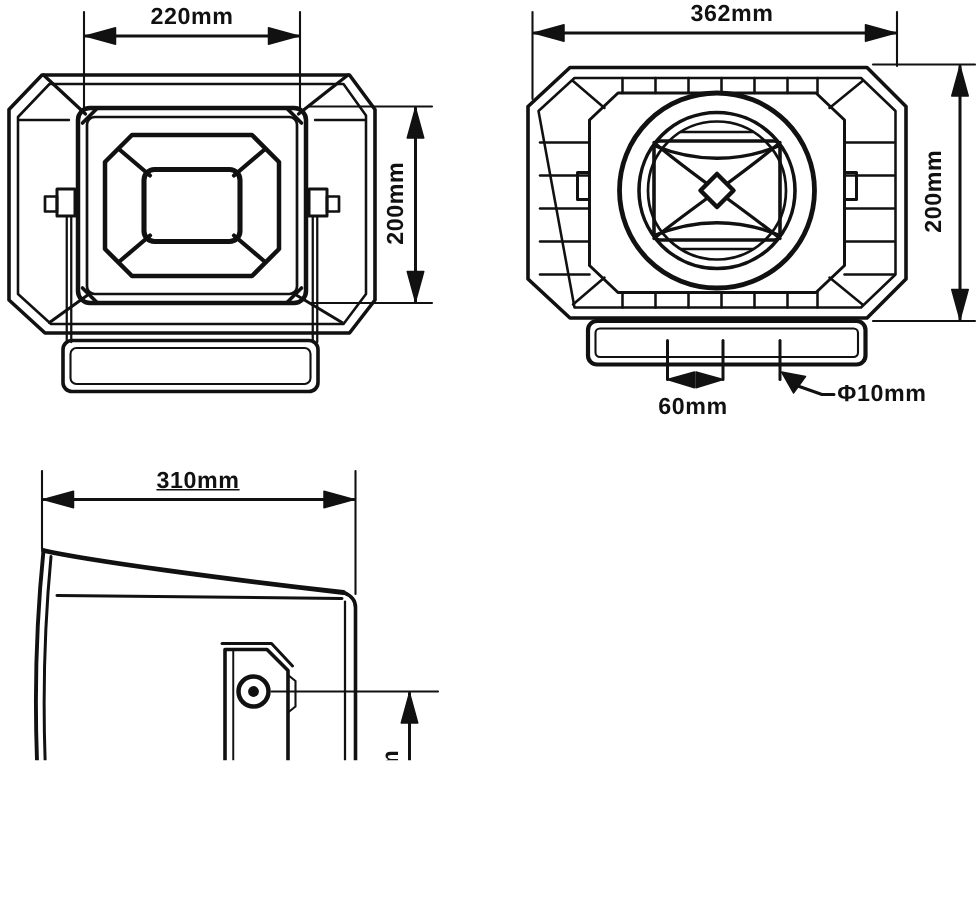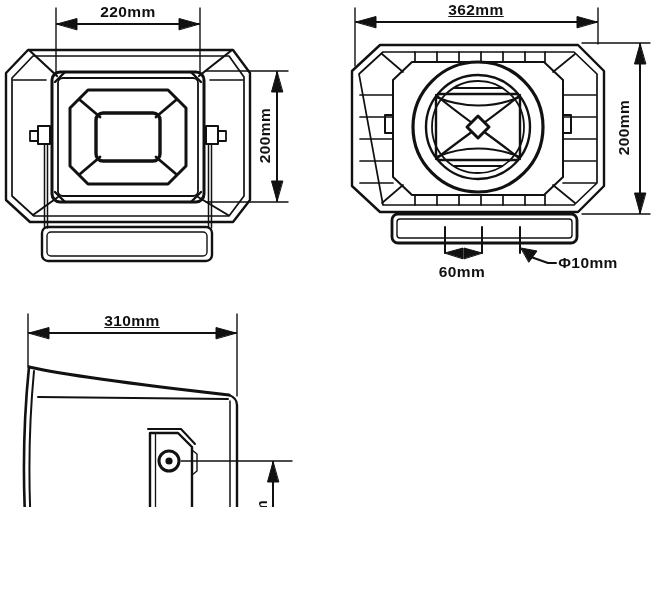--- a/index.html
+++ b/index.html
@@ -225,20 +225,20 @@
         <line x1="273" y1="462" x2="273" y2="593" stroke-width="2"></line>
         <polygon points="273,462 267.5,482 278.5,482" fill="#111"></polygon>
         <polygon points="273,593 267.5,573 278.5,573" fill="#111"></polygon>
       </g>
     </g>
   </g>
 </svg>
 
 <div class="dim-label" style="left:88px;top:3px;">220mm</div>
 <div class="dim-label rot" style="left:224px;top:127px;">200mm</div>
-<div class="dim-label" style="left:436px;top:1px;text-decoration:underline;">362mm</div>
+<div class="dim-label" style="left:448px;top:1px;">362mm</div>
 <div class="dim-label rot" style="left:583px;top:119px;">200mm</div>
 <div class="dim-label" style="left:422px;top:263px;">60mm</div>
 <div class="dim-label" style="left:548px;top:254px;">Φ10mm</div>
 <div class="dim-label" style="left:92px;top:312px;text-decoration:underline;">310mm</div>
 <div class="dim-label rot" style="left:221px;top:519px;">180mm</div>
 
 </div>
 
 </body></html>

